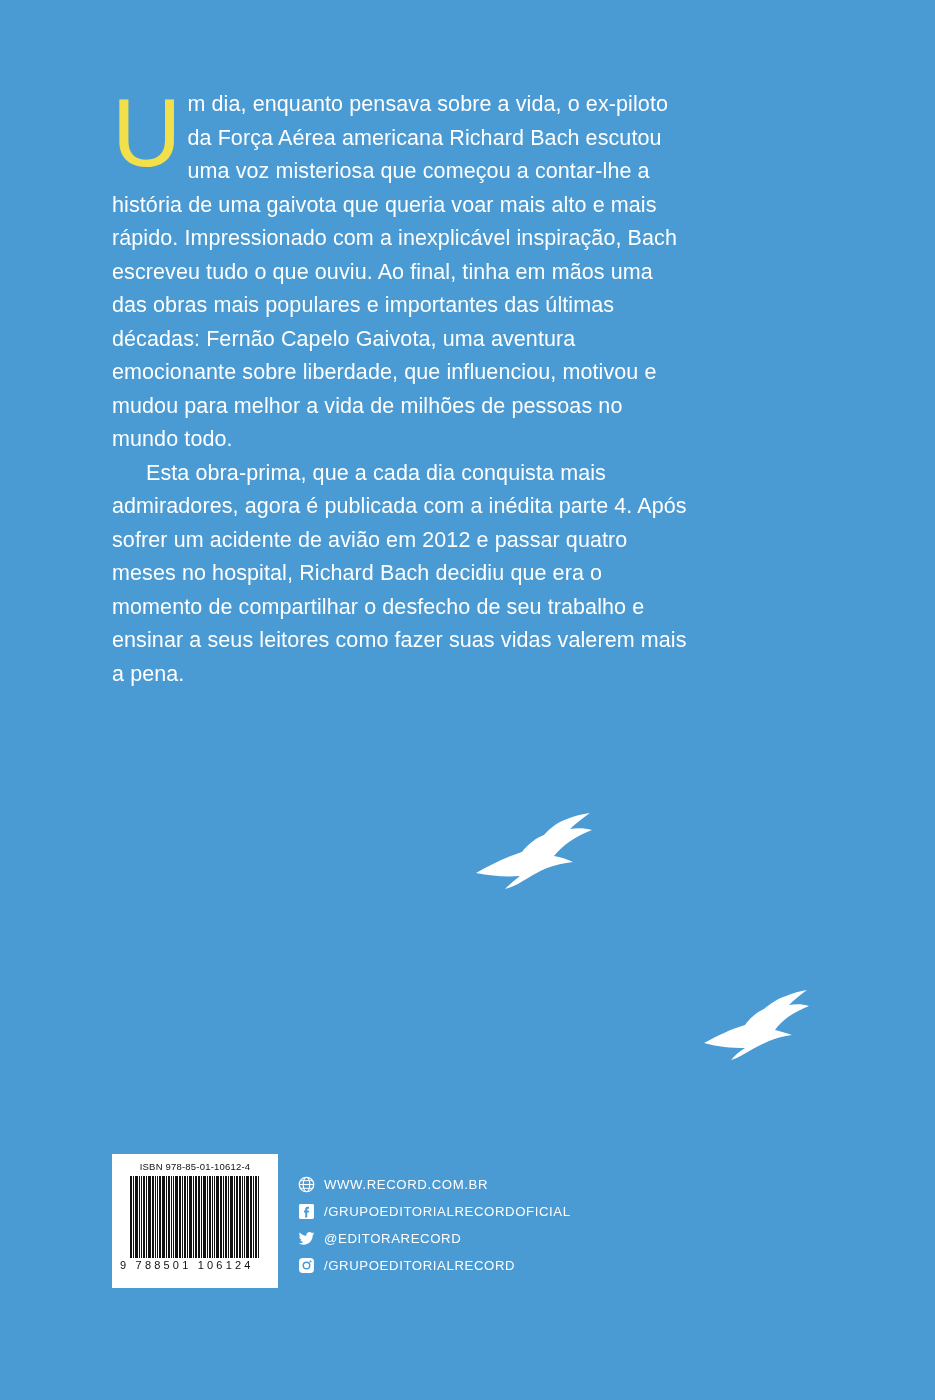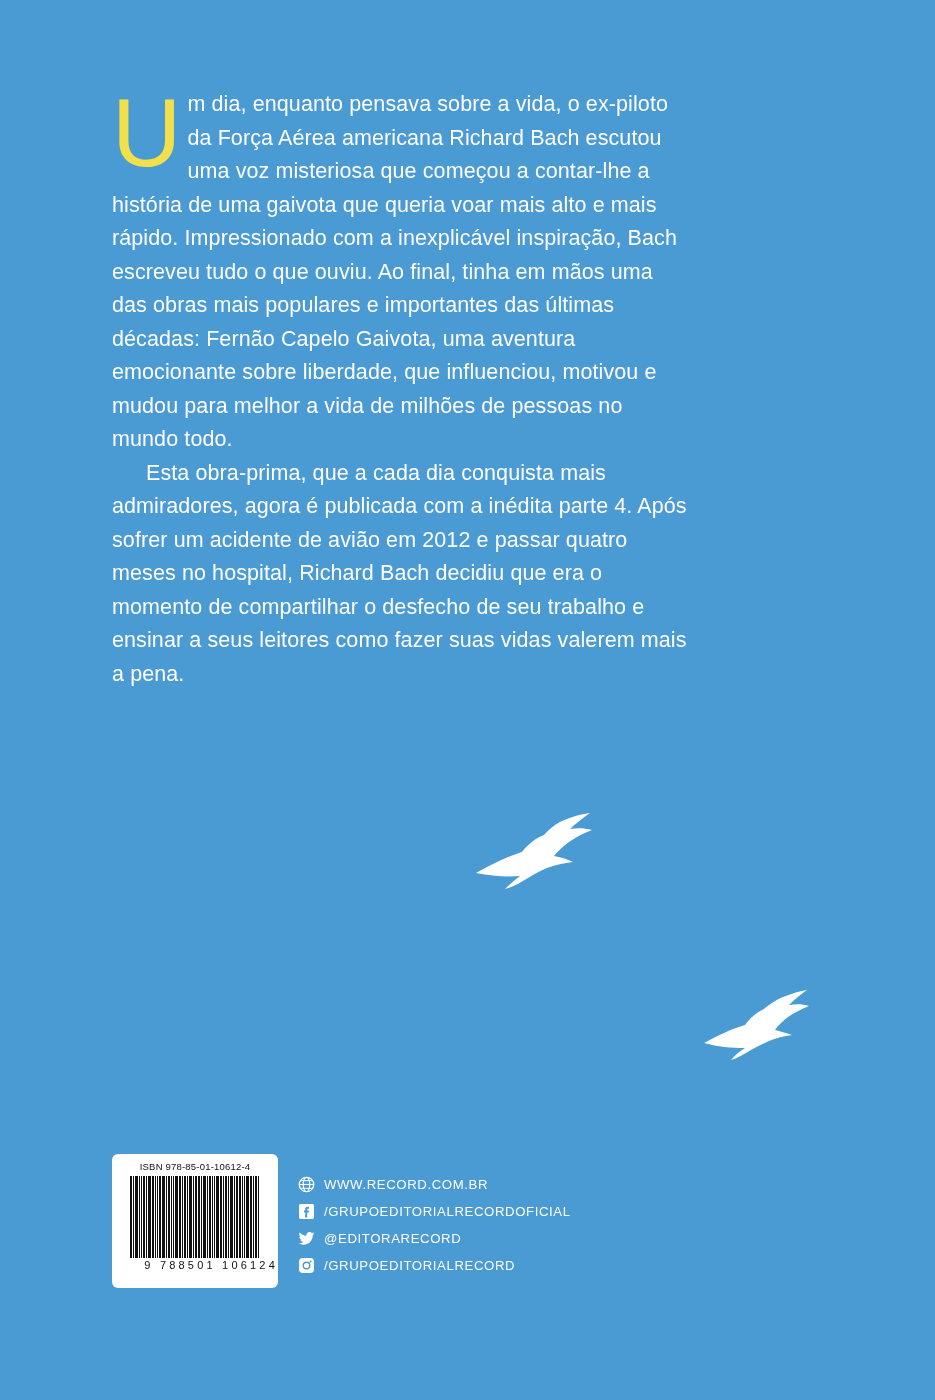--- a/index.html
+++ b/index.html
@@ -82,21 +82,20 @@
 
   .barcode-box {
     position: absolute;
     left: 112px;
     bottom: 112px;
     width: 166px;
     height: 134px;
     background: #ffffff;
     padding: 0;
     box-sizing: border-box;
-    border-radius: 6px;
   }
   .isbn-text {
     font-family: "Liberation Sans", sans-serif;
     font-size: 9.5px;
     color: #111;
     text-align: center;
     padding-top: 7px;
     letter-spacing: 0.2px;
   }
   .barcode-bars {
@@ -110,23 +109,24 @@
   .barcode-bars i {
     display: block;
     background: #111;
     height: 100%;
     margin-right: 1px;
   }
   .barcode-number {
     font-family: "Liberation Sans", sans-serif;
     font-size: 11px;
     color: #111;
-    text-align: right;
+    text-align: left;
     letter-spacing: 3.2px;
     padding-top: 1px;
+    padding-left: 8px;
   }
 
   
   .social {
     position: absolute;
     left: 298px;
     bottom: 126px;
     display: flex;
     flex-direction: column;
     gap: 10px;

